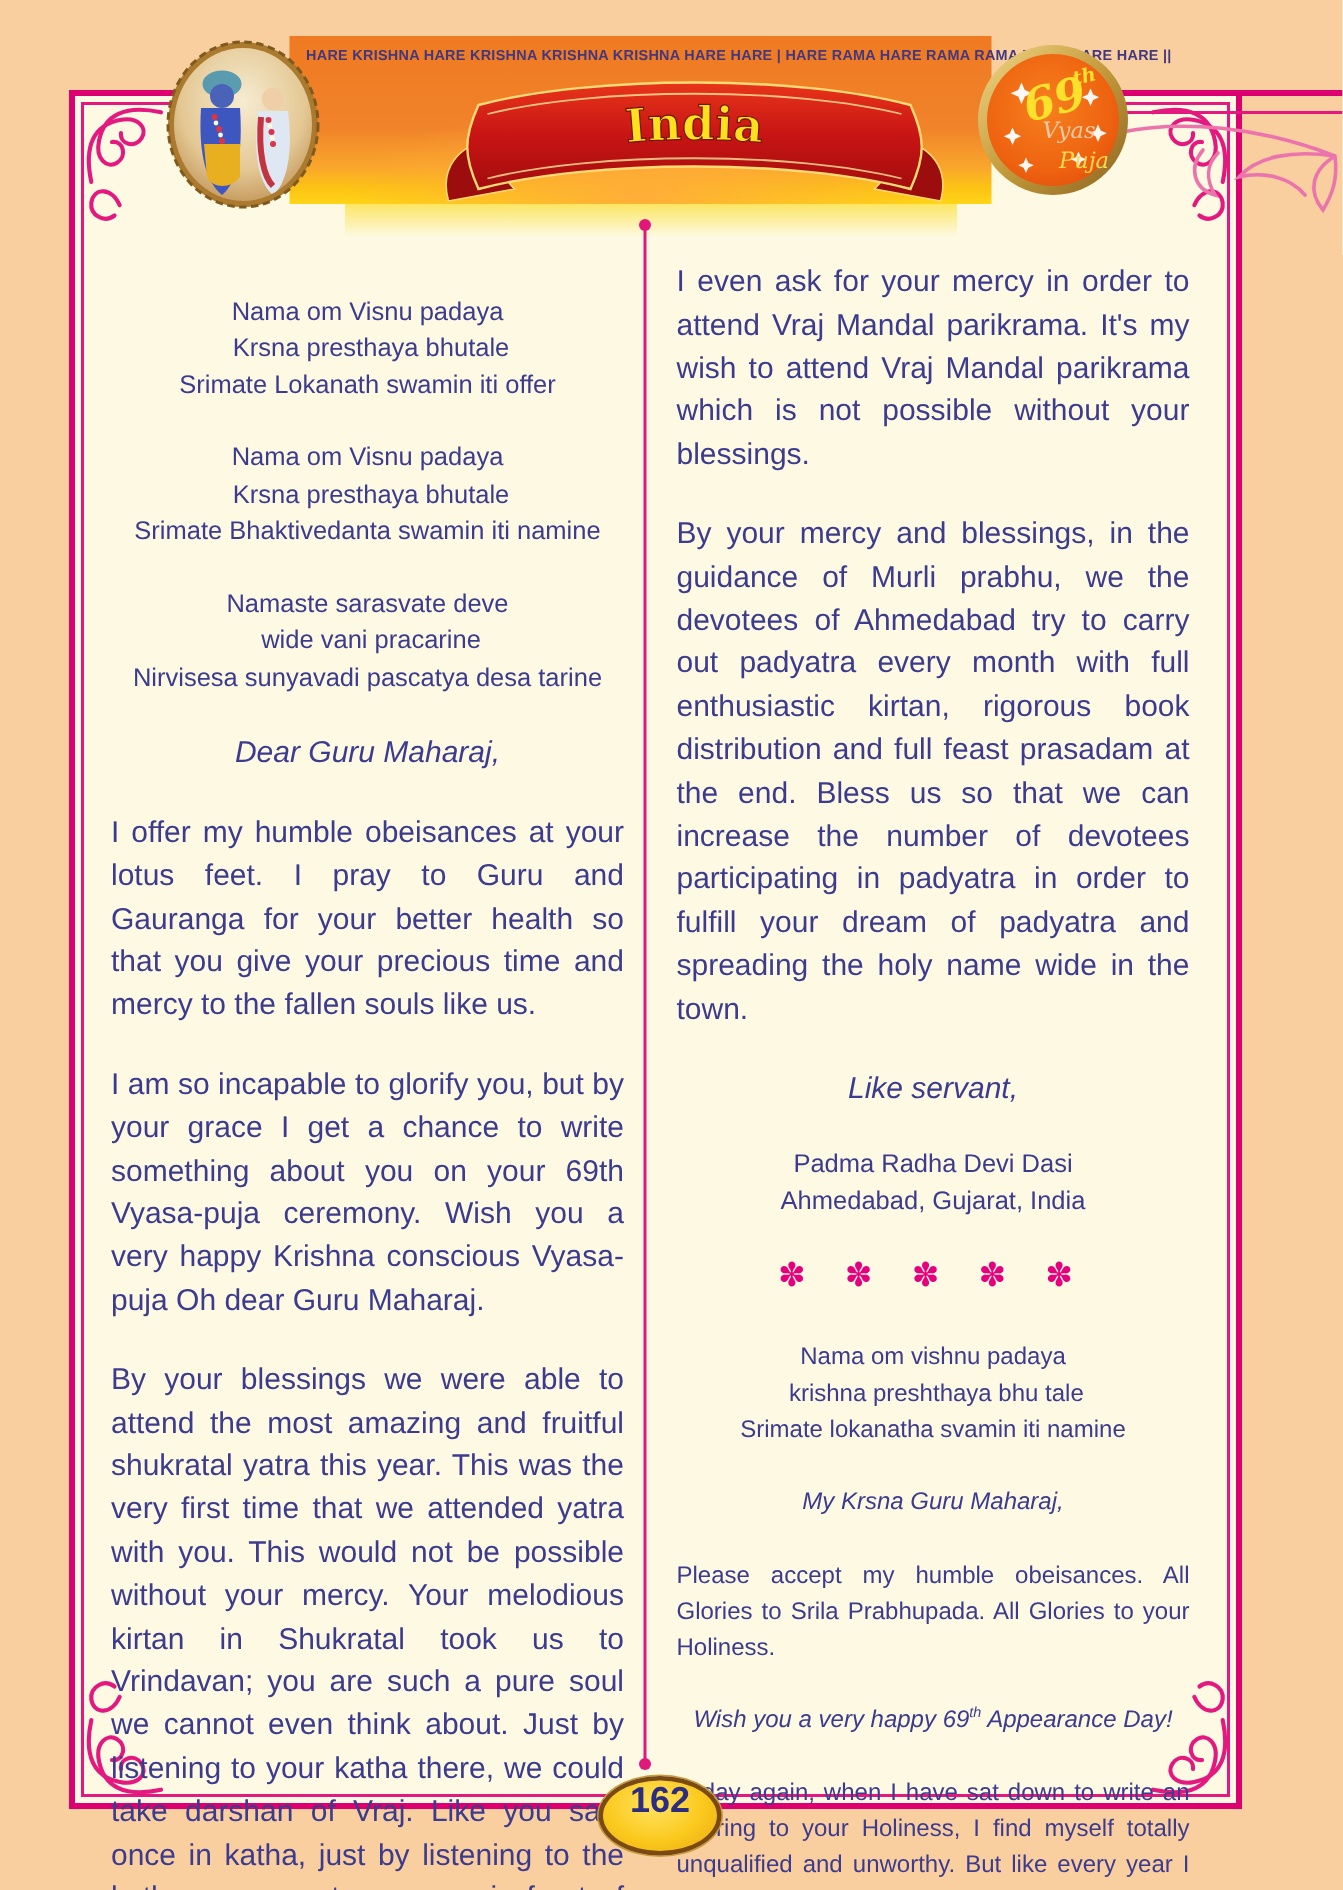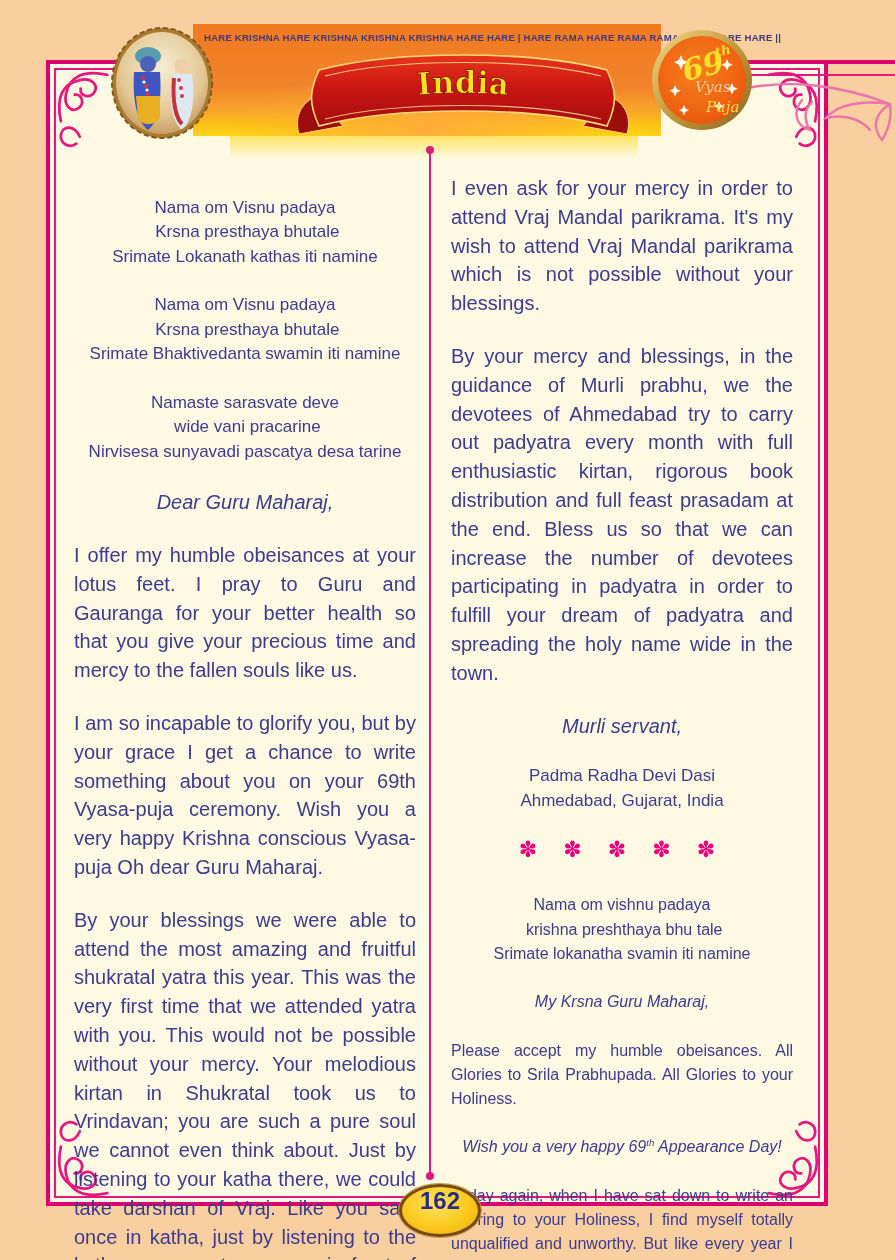--- a/index.html
+++ b/index.html
@@ -233,41 +233,41 @@
     <path d="M148,34 C132,44 130,58 140,70 C146,60 150,50 148,34"></path>
     <path d="M60,30 C50,42 54,56 68,60 C62,50 62,40 70,32"></path>
   </svg>
 </div>
 
 <div class="columns">
   <div class="col col-left" id="col-left">
       <div class="verse">
         <div class="verse-line">Nama om Visnu padaya</div>
         <div class="verse-line"> Krsna presthaya bhutale</div>
-        <div class="verse-line">Srimate Lokanath kathas iti namine</div>
+        <div class="verse-line">Srimate Lokanath swamin iti offer</div>
       </div>
       <div class="verse">
         <div class="verse-line">Nama om Visnu padaya</div>
         <div class="verse-line"> Krsna presthaya bhutale</div>
         <div class="verse-line">Srimate Bhaktivedanta swamin iti namine</div>
       </div>
       <div class="verse">
         <div class="verse-line">Namaste sarasvate deve</div>
         <div class="verse-line"> wide vani pracarine</div>
         <div class="verse-line">Nirvisesa sunyavadi pascatya desa tarine</div>
       </div>
       <p class="para no-justify">Dear Guru Maharaj,</p>
       <p class="para">I offer my humble obeisances at your lotus feet. I pray to Guru and Gauranga for your better health so that you give your precious time and mercy to the fallen souls like us.</p>
       <p class="para">I am so incapable to glorify you, but by your grace I get a chance to write something about you on your 69th Vyasa-puja ceremony. Wish you a very happy Krishna conscious Vyasa-puja Oh dear Guru Maharaj.</p>
       <p class="para">By your blessings we were able to attend the most amazing and fruitful shukratal yatra this year. This was the very first time that we attended yatra with you. This would not be possible without your mercy. Your melodious kirtan in Shukratal took us to Vrindavan; you are such a pure soul we cannot even think about. Just by listening to your katha there, we could take darshan of Vraj. Like you said once in katha, just by listening to the kathas you create a scene in front of your eyes and that actually happened.</p>
     </div>
   <div class="col col-right" id="col-right">
       <p class="para">I even ask for your mercy in order to attend Vraj Mandal parikrama. It's my wish to attend Vraj Mandal parikrama which is not possible without your blessings.</p>
       <p class="para">By your mercy and blessings, in the guidance of Murli prabhu, we the devotees of Ahmedabad try to carry out padyatra every month with full enthusiastic kirtan, rigorous book distribution and full feast prasadam at the end. Bless us so that we can increase the number of devotees participating in padyatra in order to fulfill your dream of padyatra and spreading the holy name wide in the town.</p>
-      <p class="para no-justify">Murli servant,</p>
+      <p class="para no-justify">Like servant,</p>
       <div class="verse">
         <div class="verse-line">Padma Radha Devi Dasi</div>
         <div class="verse-line">Ahmedabad, Gujarat, India</div>
       </div>
       <div class="separator">✽ ✽ ✽ ✽ ✽</div>
       <div class="verse small">
         <div class="verse-line">Nama om vishnu padaya</div>
         <div class="verse-line"> krishna preshthaya bhu tale</div>
         <div class="verse-line">Srimate lokanatha svamin iti namine</div>
       </div>

